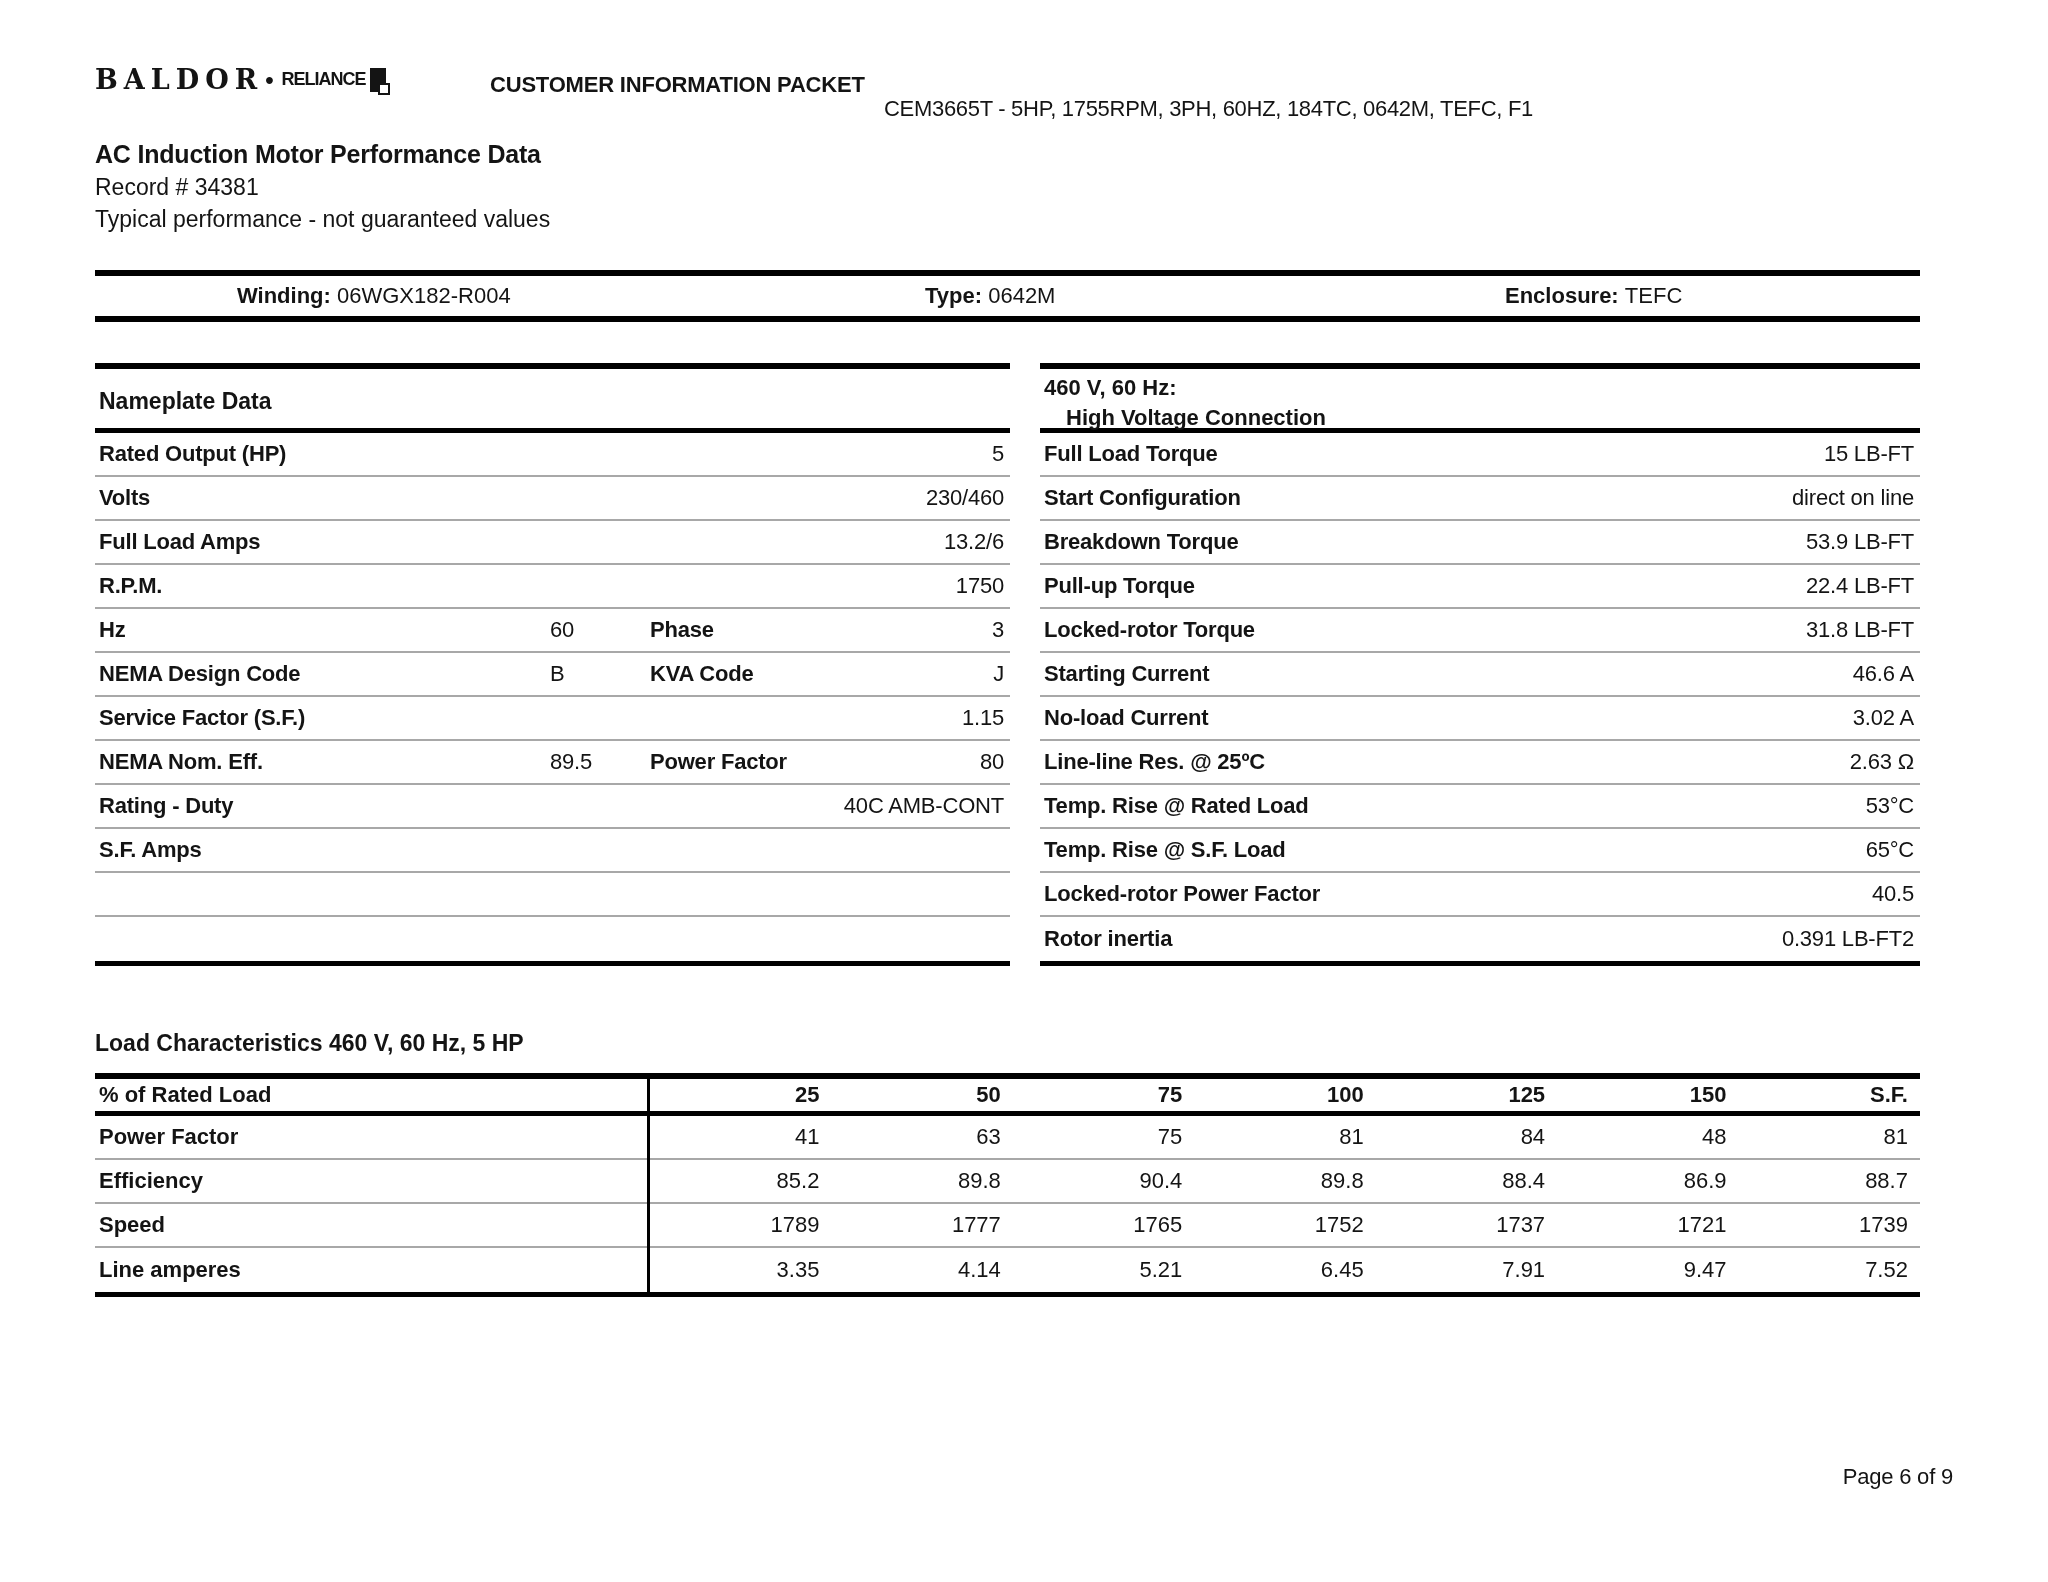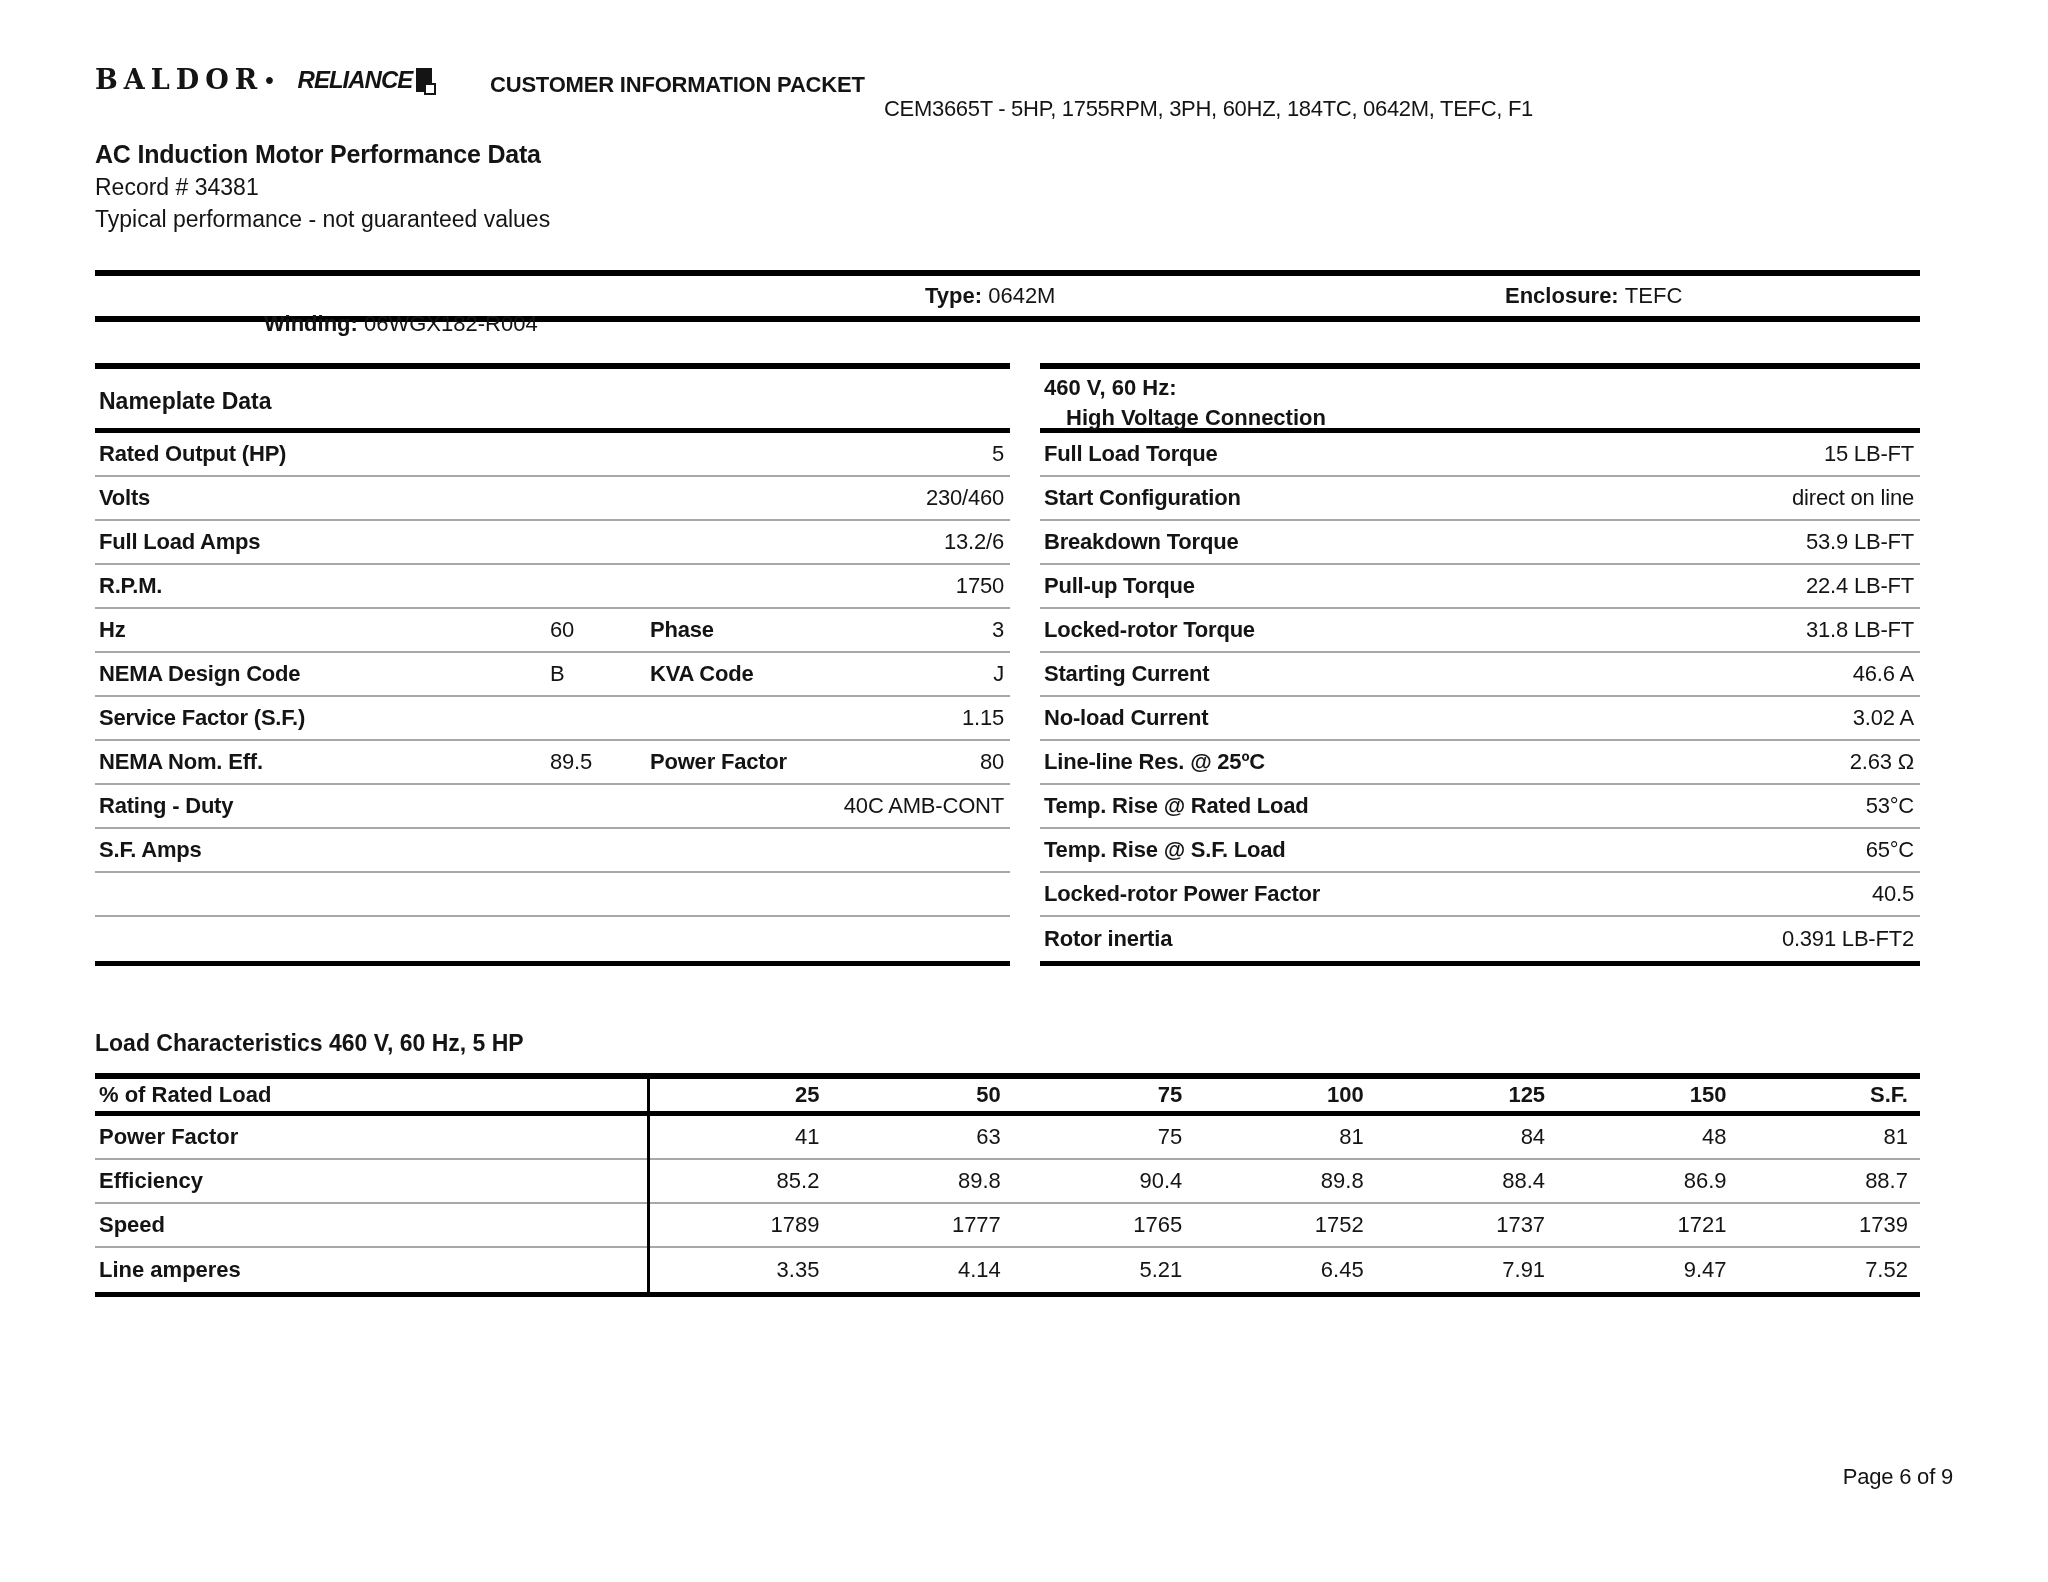--- a/index.html
+++ b/index.html
@@ -25,24 +25,22 @@
   }
   .logo-baldor {
     font-family: "DejaVu Serif", serif;
     font-weight: bold;
     font-size: 27px;
     letter-spacing: 6px;
   }
   .logo-dot { font-size: 24px; margin: 0 8px 0 2px; font-weight: bold; }
   .logo-reliance {
     font-weight: bold;
-    font-style: italic;
-    font-size: 24px;
+    font-size: 18px;
     letter-spacing: -1px;
-    margin-left: 16px;
   }
   .logo-mark {
     display: inline-block;
     position: relative;
     width: 16px;
     height: 24px;
     background: #141414;
     margin-left: 4px;
   }
   .logo-mark::after {
@@ -102,21 +100,21 @@
     left: 95px;
     top: 270px;
     width: 1825px;
     height: 52px;
     border-top: 6px solid #000;
     border-bottom: 6px solid #000;
     font-size: 22px;
   }
   .wb-cell { position: absolute; top: 0; line-height: 40px; white-space: nowrap; }
   .wb-cell b { font-weight: bold; }
-  .wb-winding   { left: 169px; margin-top: 28px; }
+  .wb-winding   { left: 142px; }
   .wb-type      { left: 830px; }
   .wb-enclosure { left: 1410px; }
 
   
   .np-table, .hv-table {
     position: absolute;
     top: 363px;
     border-top: 6px solid #000;
     border-bottom: 5px solid #000;
     background: #fff;

